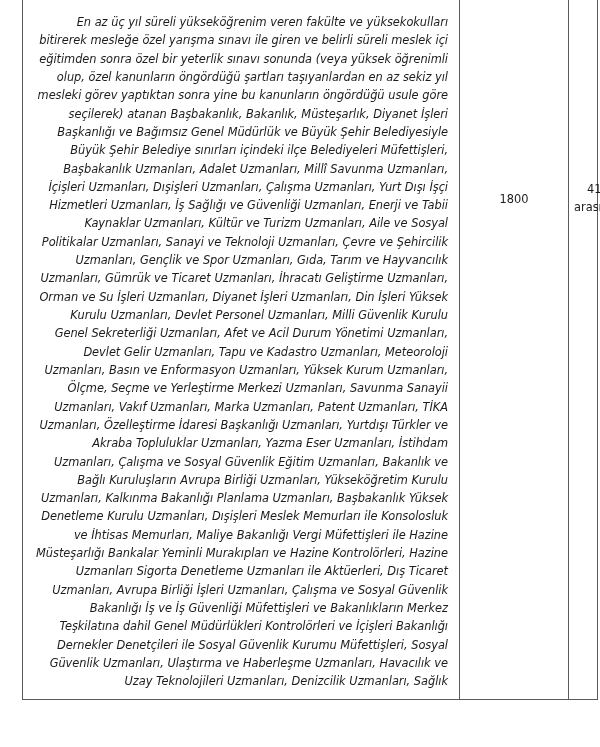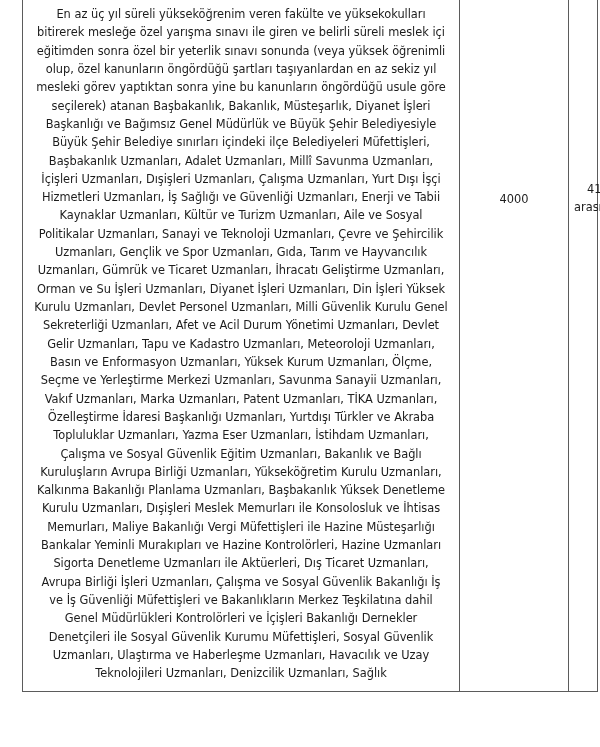--- a/index.html
+++ b/index.html
@@ -41,27 +41,28 @@
     vertical-align: top;
     padding: 0;
     background: transparent;
   }
 
   .col-desc   { width: 437px; }
   .col-num    { width: 109px; }
   .col-range  { width: 29px; }
 
   .desc-cell-inner {
-    padding: 5px 11px 8px 11px;
+    padding: 13px 11px 8px 11px;
     font-size: 11.4px;
     line-height: 18.32px;
     color: #1c1c1c;
-    text-align: center;
+    text-align: right;
     letter-spacing: -0.04px;
     word-spacing: 0.1px;
+    font-style: italic;
   }
 
   .num-cell-inner {
     padding-top: 190px;
     font-size: 11.4px;
     line-height: 18.3px;
     color: #1c1c1c;
     text-align: center;
   }
 
@@ -126,21 +127,21 @@
       <col class="col-desc">
       <col class="col-num">
       <col class="col-range">
     </colgroup>
     <tbody>
       <tr>
         <td>
           <div class="desc-cell-inner">En az üç yıl süreli yükseköğrenim veren fakülte ve yüksekokulları bitirerek mesleğe özel yarışma sınavı ile giren ve belirli süreli meslek içi eğitimden sonra özel bir yeterlik sınavı sonunda (veya yüksek  öğrenimli olup, özel kanunların öngördüğü şartları taşıyanlardan en az sekiz yıl mesleki görev yaptıktan sonra yine bu kanunların öngördüğü usule göre seçilerek) atanan Başbakanlık, Bakanlık, Müsteşarlık, Diyanet İşleri Başkanlığı ve Bağımsız Genel Müdürlük ve Büyük Şehir Belediyesiyle Büyük Şehir Belediye sınırları içindeki ilçe Belediyeleri Müfettişleri, Başbakanlık Uzmanları, Adalet Uzmanları, Millî Savunma Uzmanları, İçişleri Uzmanları, Dışişleri Uzmanları, Çalışma Uzmanları, Yurt Dışı İşçi Hizmetleri Uzmanları, İş Sağlığı ve Güvenliği Uzmanları, Enerji ve Tabii Kaynaklar Uzmanları, Kültür ve Turizm Uzmanları, Aile ve Sosyal Politikalar Uzmanları, Sanayi ve Teknoloji Uzmanları, Çevre ve Şehircilik Uzmanları, Gençlik ve Spor Uzmanları, Gıda, Tarım ve Hayvancılık Uzmanları, Gümrük ve Ticaret Uzmanları, İhracatı Geliştirme Uzmanları, Orman ve Su İşleri Uzmanları, Diyanet İşleri Uzmanları, Din İşleri Yüksek Kurulu Uzmanları, Devlet Personel Uzmanları, Milli Güvenlik Kurulu Genel Sekreterliği Uzmanları, Afet ve Acil Durum Yönetimi Uzmanları, Devlet Gelir Uzmanları, Tapu ve Kadastro Uzmanları, Meteoroloji Uzmanları, Basın ve Enformasyon Uzmanları, Yüksek Kurum Uzmanları, Ölçme, Seçme ve Yerleştirme Merkezi Uzmanları, Savunma Sanayii Uzmanları, Vakıf Uzmanları, Marka Uzmanları, Patent Uzmanları, TİKA Uzmanları, Özelleştirme İdaresi Başkanlığı Uzmanları, Yurtdışı Türkler ve Akraba Topluluklar Uzmanları, Yazma Eser Uzmanları, İstihdam Uzmanları, Çalışma ve Sosyal Güvenlik Eğitim Uzmanları, Bakanlık ve Bağlı Kuruluşların Avrupa Birliği Uzmanları, Yükseköğretim Kurulu Uzmanları, Kalkınma Bakanlığı Planlama Uzmanları, Başbakanlık Yüksek Denetleme Kurulu Uzmanları, Dışişleri Meslek Memurları ile Konsolosluk ve İhtisas Memurları, Maliye Bakanlığı Vergi Müfettişleri  ile Hazine Müsteşarlığı Bankalar Yeminli Murakıpları ve Hazine Kontrolörleri, Hazine Uzmanları  Sigorta Denetleme Uzmanları ile Aktüerleri, Dış Ticaret Uzmanları, Avrupa Birliği İşleri Uzmanları, Çalışma ve Sosyal Güvenlik Bakanlığı İş ve İş Güvenliği Müfettişleri ve Bakanlıkların Merkez Teşkilatına dahil Genel Müdürlükleri Kontrolörleri ve İçişleri Bakanlığı Dernekler Denetçileri ile Sosyal Güvenlik Kurumu Müfettişleri, Sosyal Güvenlik Uzmanları, Ulaştırma ve Haberleşme Uzmanları,  Havacılık ve Uzay Teknolojileri Uzmanları, Denizcilik Uzmanları, Sağlık</div>
         </td>
         <td>
-          <div class="num-cell-inner">4000</div>
+          <div class="num-cell-inner">1800</div>
         </td>
         <td>
           <div class="range-cell-inner">
             <span class="range-line-1">4100- 4800</span>
             <span class="range-line-2">arası</span>
           </div>
         </td>
       </tr>
     </tbody>
   </table>

